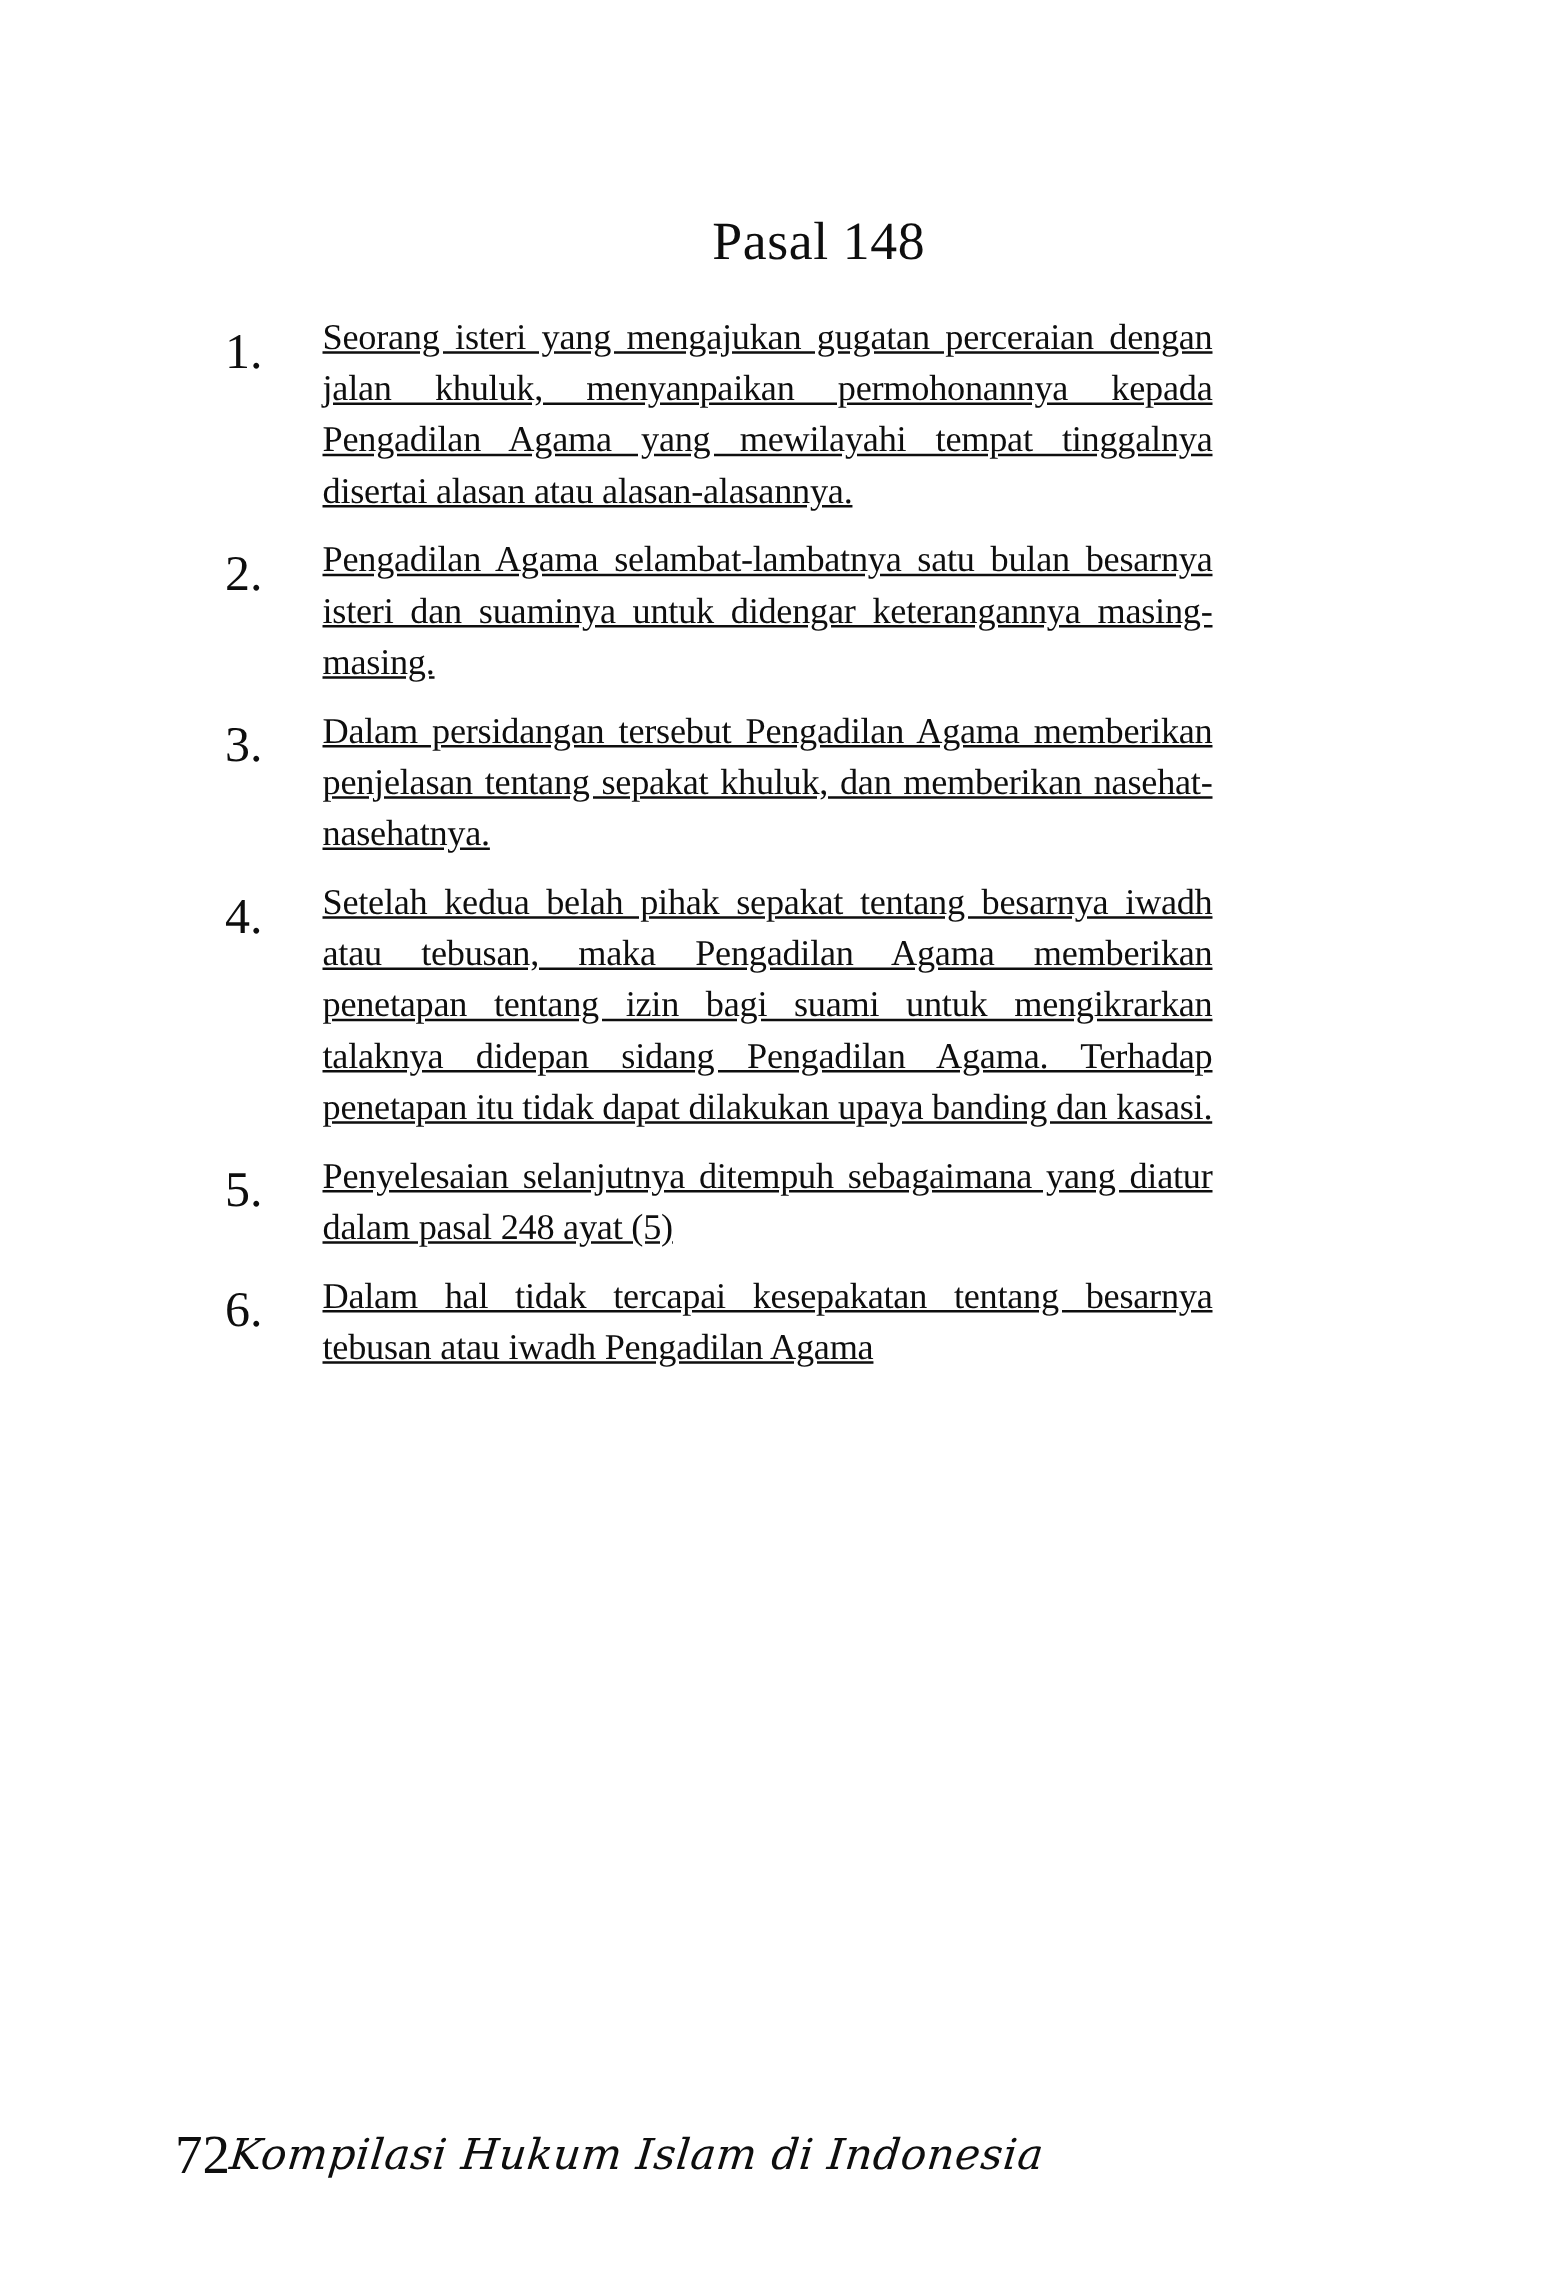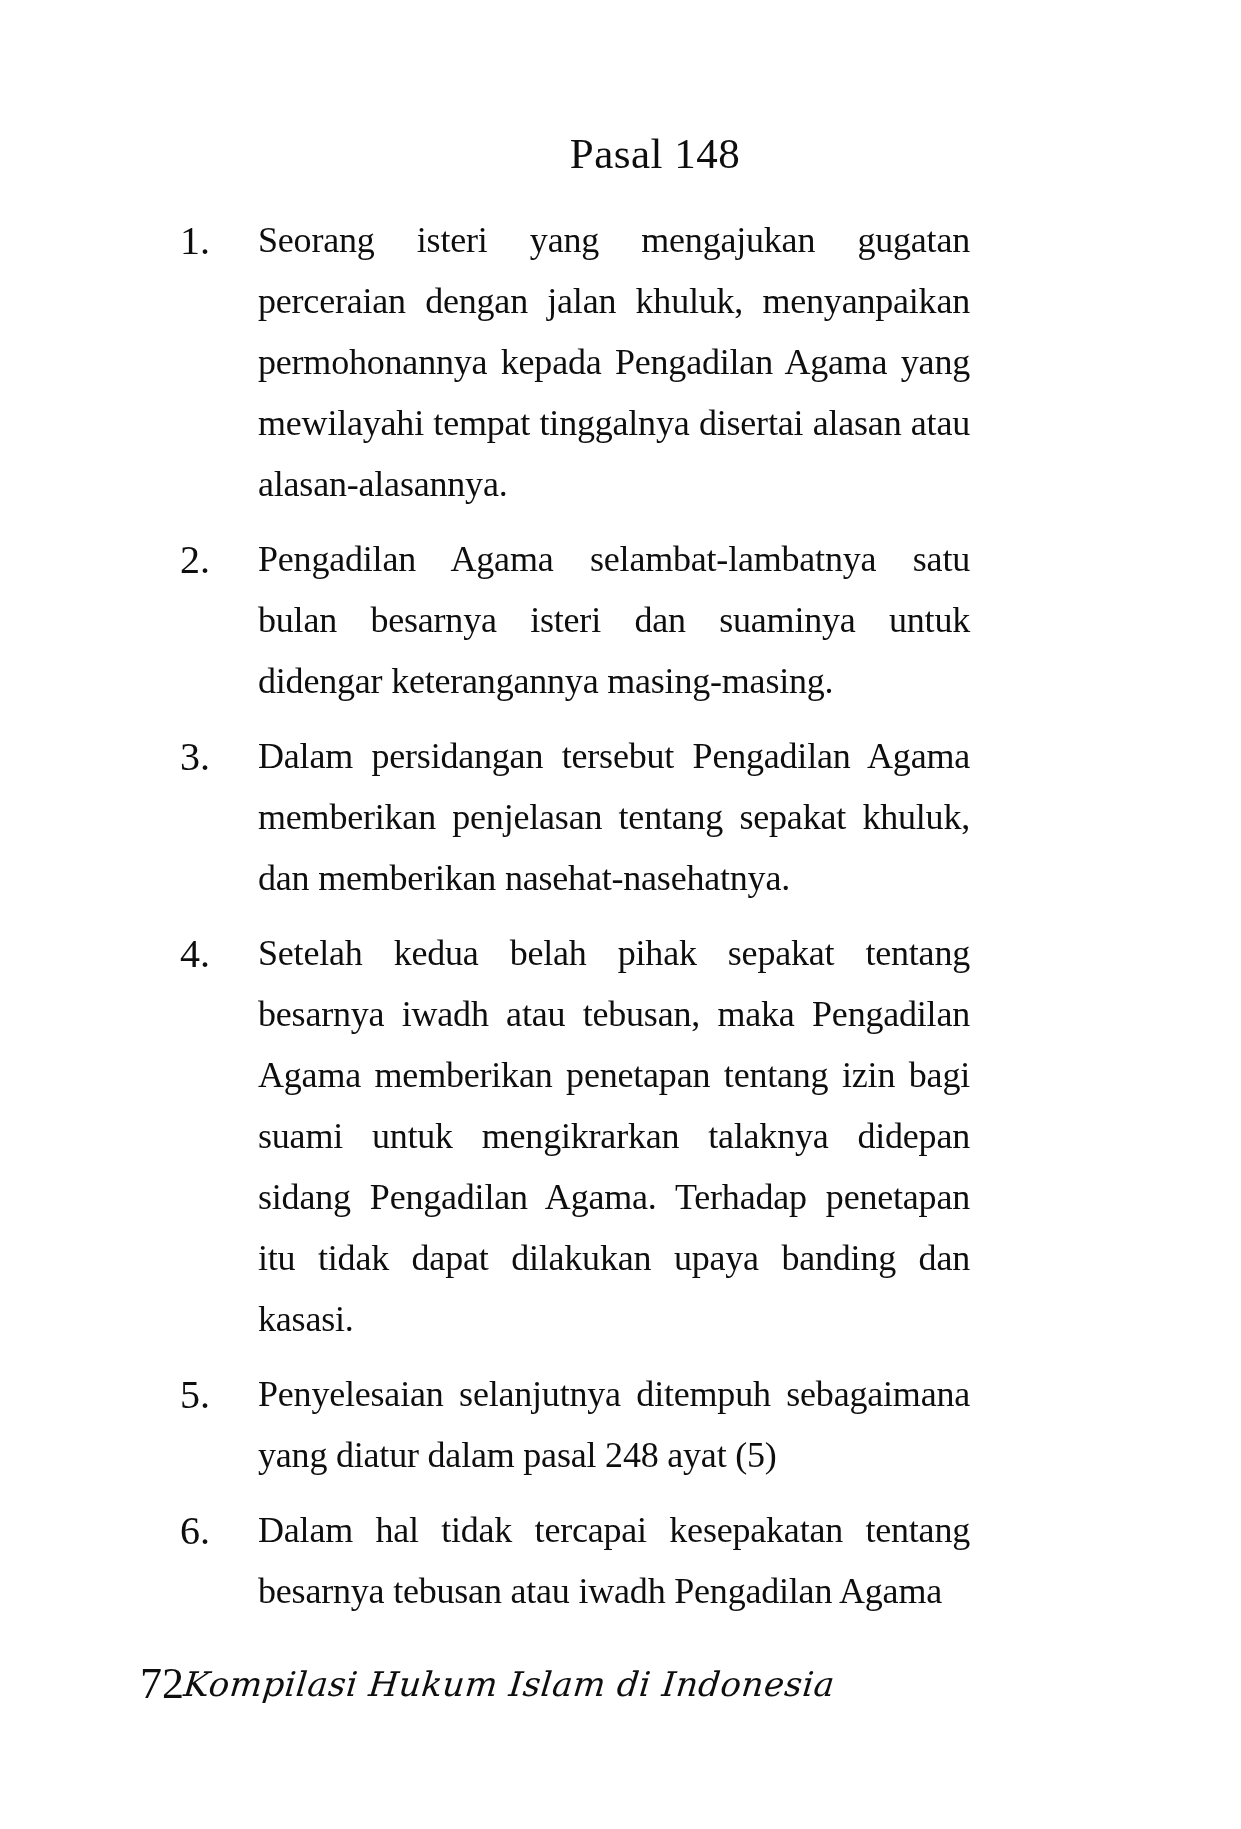--- a/index.html
+++ b/index.html
@@ -8,20 +8,21 @@
     background: #ffffff;
   }
   .page {
     position: relative;
     width: 1241px;
     height: 1773px;
     background: #ffffff;
     color: #0e0e0e;
     font-family: "Liberation Serif", serif;
     overflow: hidden;
+    margin-top: 40px;
   }
   .content {
     position: absolute;
     left: 180px;
     top: 128px;
     width: 790px;
   }
   .title {
     position: relative;
     left: 80px;
@@ -37,24 +38,25 @@
     align-items: flex-start;
     margin-bottom: 14px;
   }
   .item-num {
     flex: 0 0 78px;
     font-size: 40px;
     line-height: 61px;
   }
   .item-text {
     flex: 1 1 auto;
-    font-size: 36px;
-    line-height: 61px;
+    font-size: 29px;
+    line-height: 41px;
     text-align: justify;
     letter-spacing: -0.2px;
+    text-decoration: underline;
   }
   .footer {
     position: absolute;
     top: 1660px;
     left: 140px;
     right: 58px;
     display: flex;
     align-items: flex-start;
   }
   .page-number {

